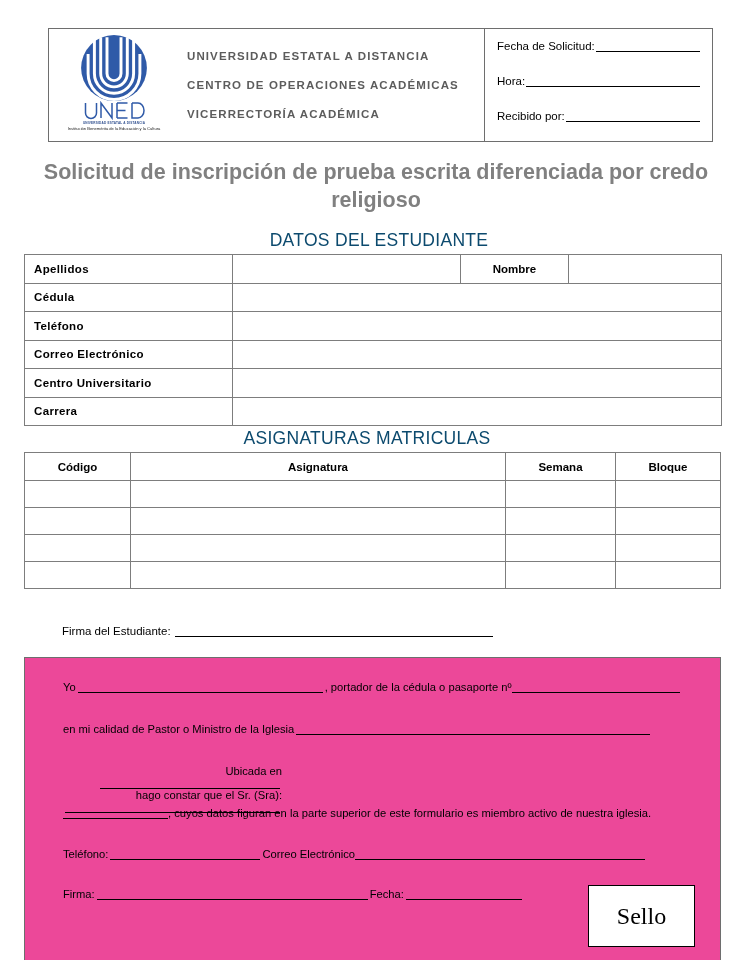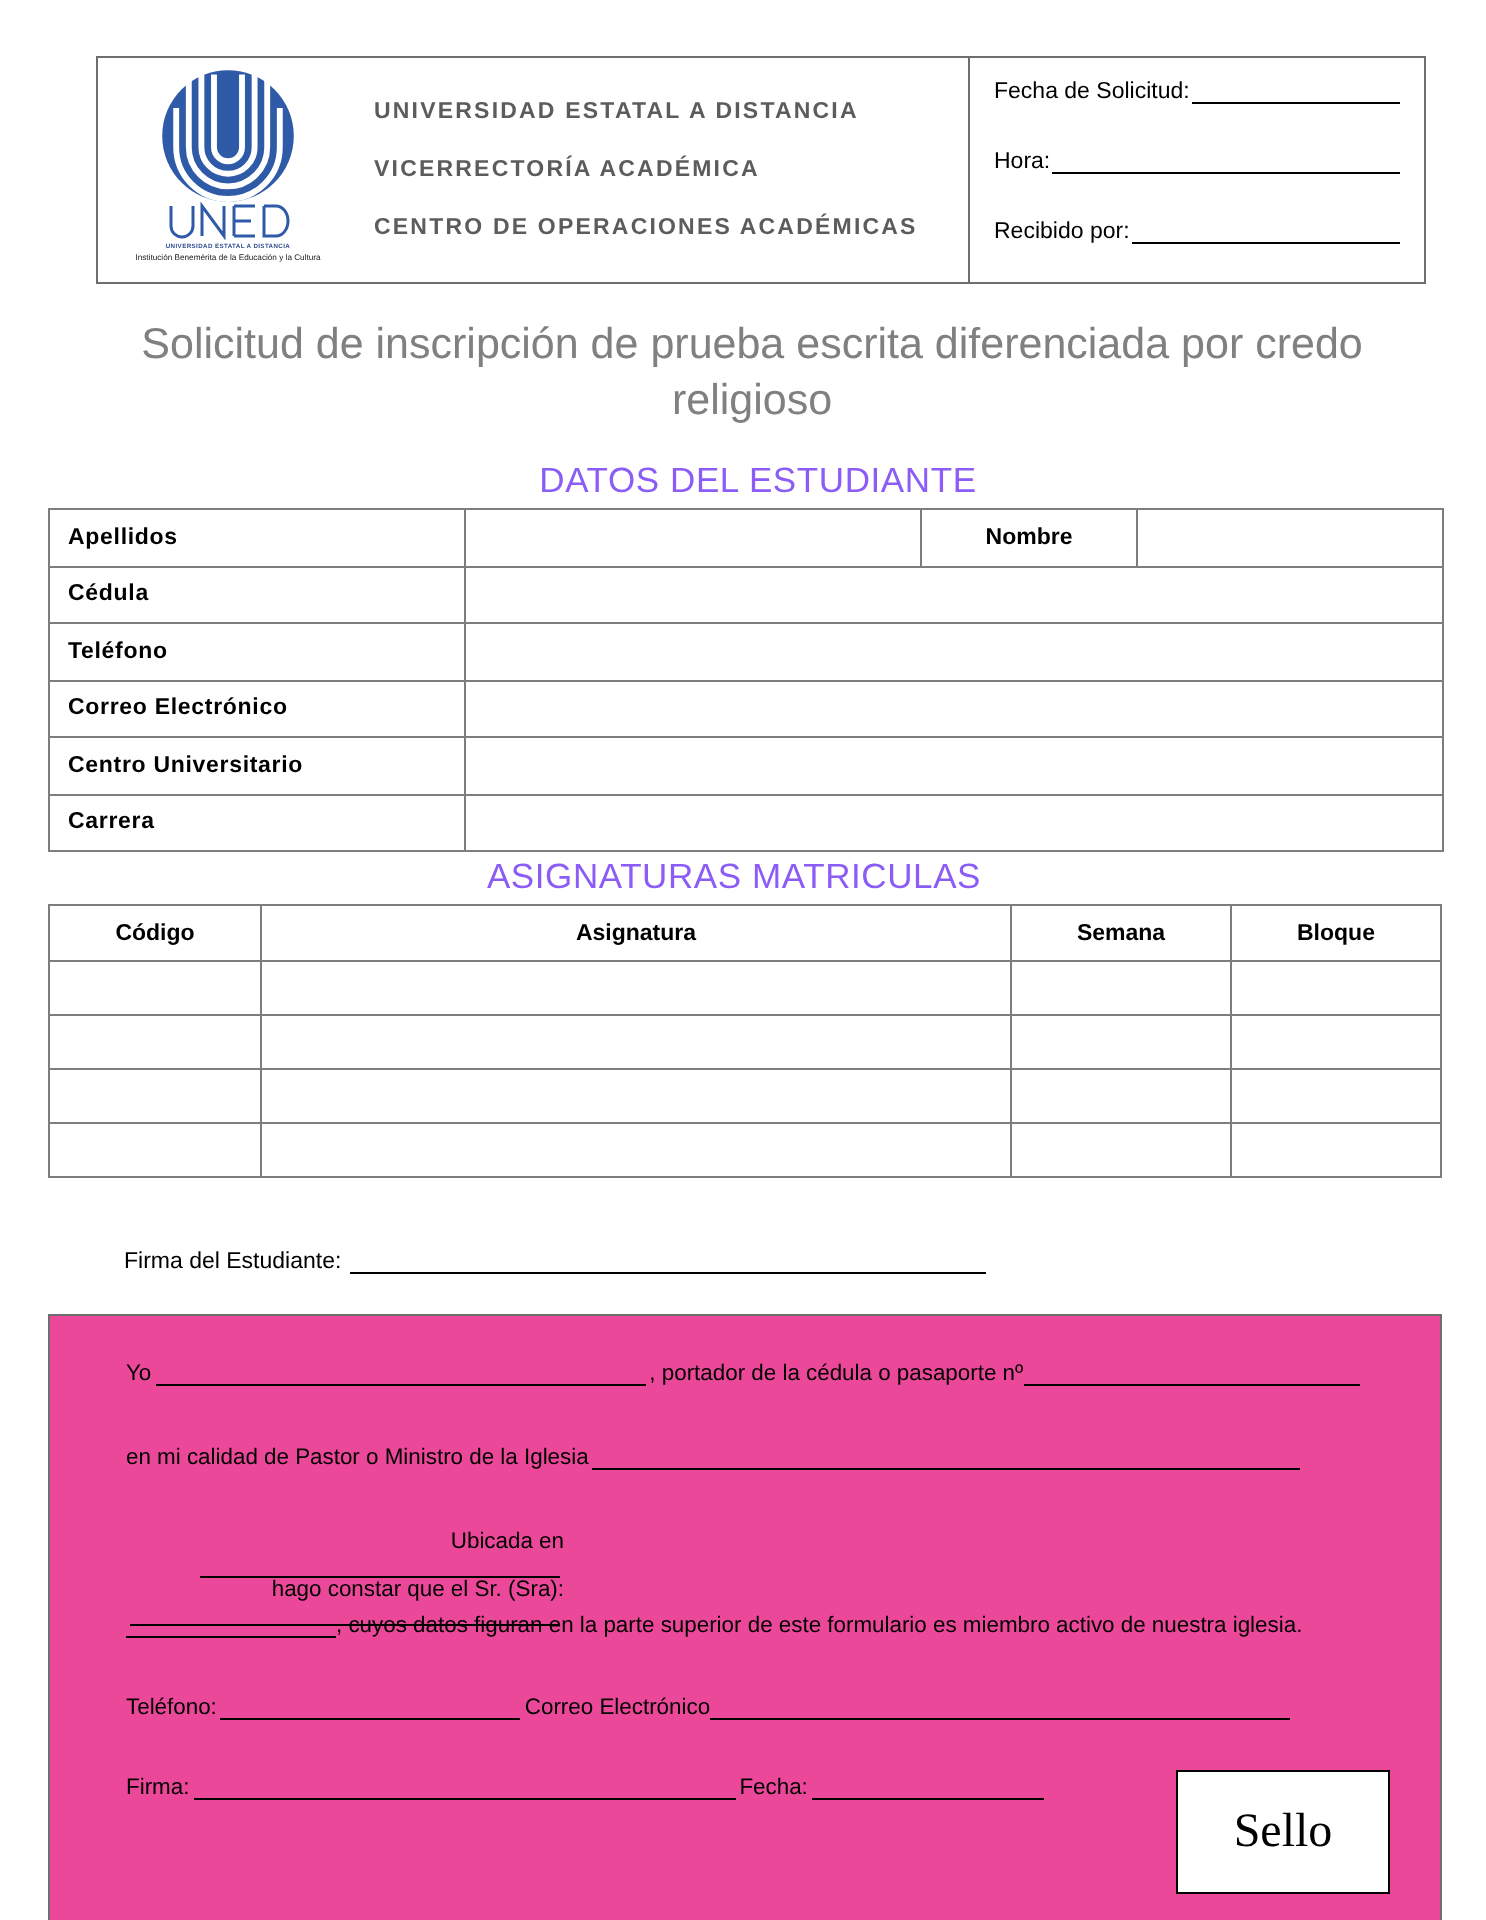--- a/index.html
+++ b/index.html
@@ -112,31 +112,31 @@
   }
 
   
   .main-title {
     position: absolute;
     left: 36px;
     top: 158px;
     width: 680px;
     text-align: center;
     font-size: 21.5px;
-    font-weight: normal;
+    font-weight: bold;
     color: #808080;
     line-height: 1.32;
   }
 
   
   .section-title {
     position: absolute;
     text-align: center;
     font-size: 17.5px;
-    color: #8b5cf6;
+    color: #0c4a6e;
     letter-spacing: .3px;
   }
   #sec-datos { left: 24px; top: 230px; width: 710px; }
   #sec-asig  { left: 24px; top: 428px; width: 686px; }
 
   
   table.grid {
     position: absolute;
     border-collapse: collapse;
     table-layout: fixed;
@@ -273,22 +273,22 @@
             <path d="M98 4 L110 4 A12 15 0 0 1 110 34 L98 34 L98 4"></path>
           </g>
         </svg>
       </div>
       <div class="logo-sub1">UNIVERSIDAD ESTATAL A DISTANCIA</div>
       <div class="logo-sub2">Institución Benemérita de la Educación y la Cultura</div>
     </div>
 
     <div class="org-lines">
       <div class="org-line">UNIVERSIDAD ESTATAL A DISTANCIA</div>
+      <div class="org-line">CENTRO DE OPERACIONES ACADÉMICAS</div>
       <div class="org-line">VICERRECTORÍA ACADÉMICA</div>
-      <div class="org-line">CENTRO DE OPERACIONES ACADÉMICAS</div>
     </div>
   </div>
 
   <div class="header-right">
     <div class="hr-field">
       <span class="lbl">Fecha de Solicitud:</span>
       <span class="rule"></span>
     </div>
     <div class="hr-field">
       <span class="lbl">Hora:</span>

